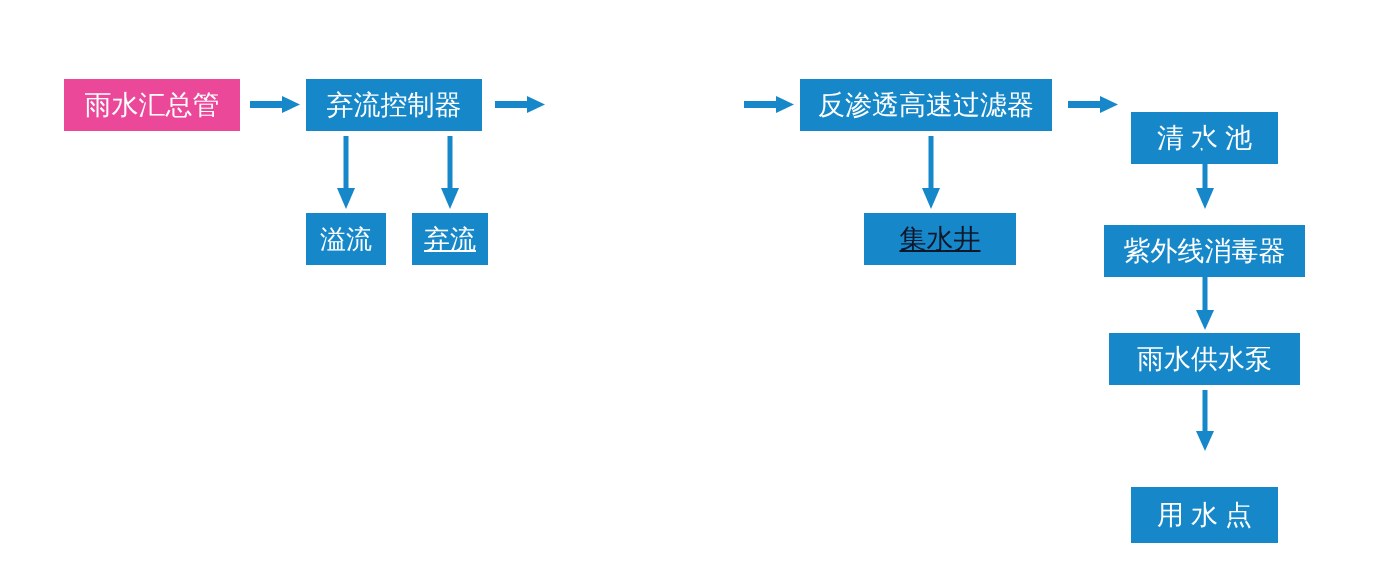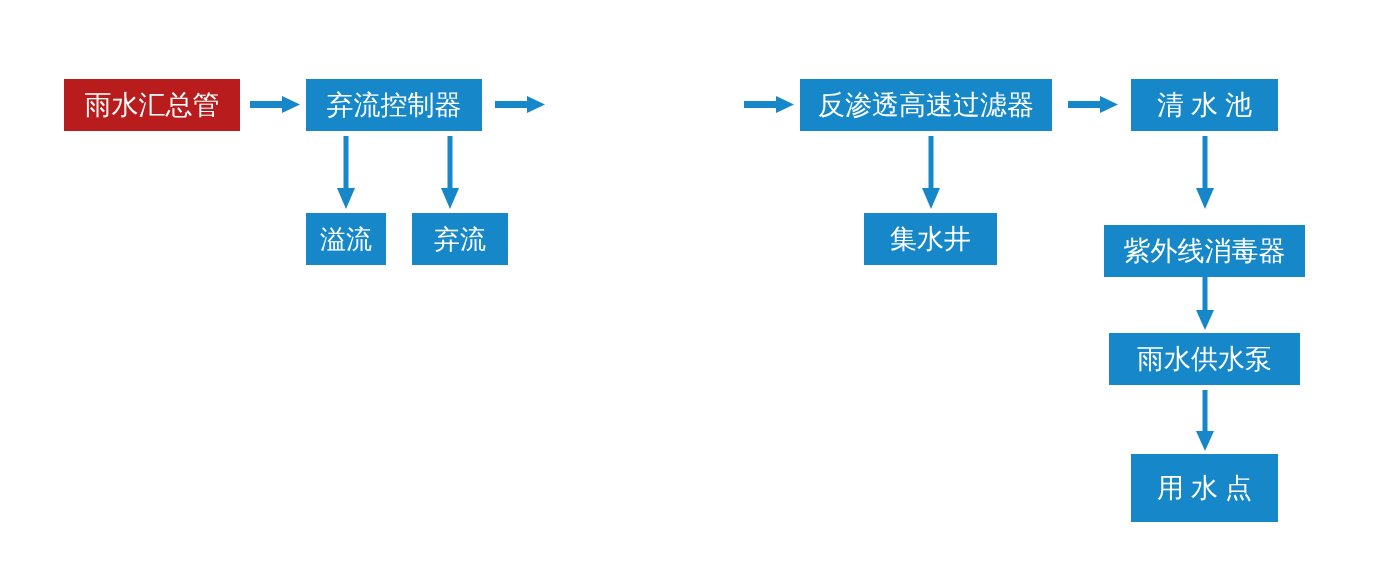--- a/index.html
+++ b/index.html
@@ -31,20 +31,21 @@
     font-weight: 400;
     white-space: nowrap;
     letter-spacing: 0px;
     padding: 0 14px;
     user-select: none;
   }
   .node.spaced {
     letter-spacing: 7px;
     padding-left: 20px;
     padding-right: 13px;
+    margin-top: 33px;
   }
   .node.small {
     font-size: 26px;
     padding: 0 24px;
   }
   
   .arrow-h {
     position: absolute;
     height: 20px;
     display: block;
@@ -55,40 +56,40 @@
     display: block;
   }
   .arrow-h svg, .arrow-v svg { display: block; overflow: visible; }
   .ink { fill: #1688ca; }
 </style>
 </head>
 <body style="background: rgb(255, 255, 255);">
 
 <div id="flowchart" style="background: rgb(255, 255, 255);">
 
-  <div class="node" style="left: 64px; top: 79px; width: 176px; height: 52px; background: #b91c1c; color: rgb(255, 255, 255);">雨水汇总管</div>
+  <div class="node" style="left: 64px; top: 79px; width: 176px; height: 52px; background: #ec4899; color: rgb(255, 255, 255);">雨水汇总管</div>
 
   <div class="node" style="left: 306px; top: 79px; width: 176px; height: 52px; background: rgb(22, 136, 202); color: #ffffff;">弃流控制器</div>
 
 
   <div class="node" style="left: 800px; top: 79px; width: 252px; height: 52px; background: rgb(22, 136, 202); color: rgb(255, 255, 255);">反渗透高速过滤器</div>
 
   <div class="node spaced" style="left: 1131px; top: 79px; width: 147px; height: 52px; background: rgb(22, 136, 202); color: rgb(255, 255, 255);">清水池</div>
 
   <div class="node small" style="left: 306px; top: 213px; width: 80px; height: 52px; background: rgb(22, 136, 202); color: rgb(255, 255, 255);">溢流</div>
 
-  <div class="node small" style="left: 412px; top: 213px; width: 96px; height: 52px; background: rgb(22, 136, 202); color: rgb(255, 255, 255);">弃流</div>
+  <div class="node small" style="left: 412px; top: 213px; width: 76px; height: 52px; background: rgb(22, 136, 202); color: rgb(255, 255, 255); text-decoration: underline;">弃流</div>
 
-  <div class="node" style="left: 864px; top: 213px; width: 133px; height: 52px; background: rgb(22, 136, 202); color: #ffffff;">集水井</div>
+  <div class="node" style="left: 864px; top: 213px; width: 152px; height: 52px; background: rgb(22, 136, 202); color: #0f172a; text-decoration: underline;">集水井</div>
 
   <div class="node" style="left: 1104px; top: 213px; width: 201px; height: 52px; background: rgb(22, 136, 202); color: rgb(255, 255, 255); margin-top: 12px;">紫外线消毒器</div>
 
   <div class="node" style="left: 1109px; top: 333px; width: 191px; height: 52px; background: rgb(22, 136, 202); color: rgb(255, 255, 255);">雨水供水泵</div>
 
-  <div class="node spaced" style="left: 1131px; top: 454px; width: 147px; height: 68px; background: rgb(22, 136, 202); color: rgb(255, 255, 255);">用水点</div>
+  <div class="node spaced" style="left: 1131px; top: 454px; width: 147px; height: 56px; background: rgb(22, 136, 202); color: rgb(255, 255, 255);">用水点</div>
 
   <div class="arrow-h" style="left:250px; top:95px; width:50px; height:20px;">
     <svg width="50" height="20" viewBox="0 0 50 20">
       <rect class="ink" x="0" y="6" width="34" height="7" fill="#1688ca"></rect>
       <polygon class="ink" points="32,1 50,9.5 32,18" fill="#1688ca"></polygon>
     </svg>
   </div>
 
   <div class="arrow-h" style="left:495px; top:95px; width:50px; height:20px;">
     <svg width="50" height="20" viewBox="0 0 50 20">

